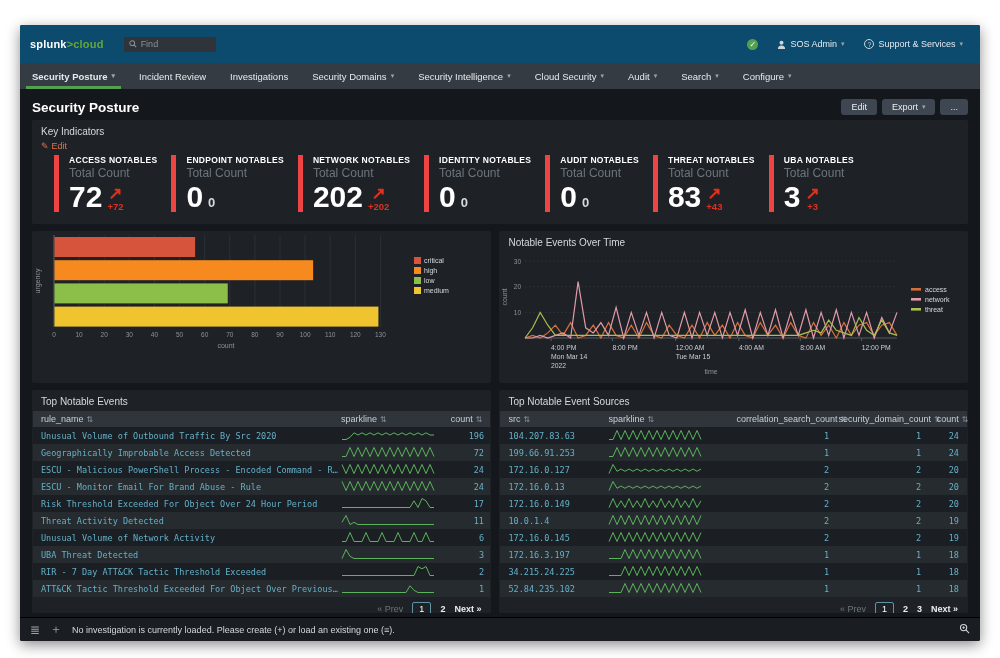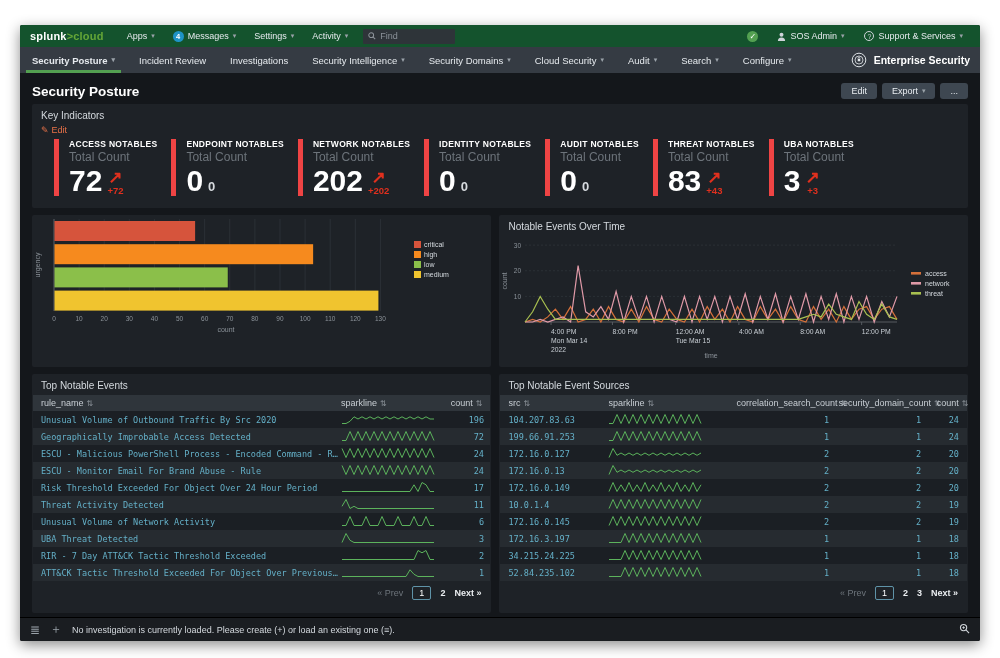--- a/index.html
+++ b/index.html
@@ -1,21 +1,21 @@
 <!DOCTYPE html>
 <html><head>
 <meta charset="utf-8">
 <style>
   * { margin:0; padding:0; box-sizing:border-box; }
   html,body { width:1000px; height:658px; background:#ffffff; font-family:"Liberation Sans", sans-serif; }
   .app { position:absolute; left:20px; top:25px; width:960px; height:616px; background:#14171b;
          box-shadow:0 4px 14px rgba(0,0,0,.45); border-radius:2px; overflow:hidden; display:flex; flex-direction:column; }
 
   
-  .topbar { height:22px; background:#14532d; display:flex; align-items:center; color:#cfd4d9; font-size:9px; flex:0 0 auto; }
+  .topbar { height:38px; background:#0c4a6e; display:flex; align-items:center; color:#cfd4d9; font-size:9px; flex:0 0 auto; }
   .brand { font-weight:bold; font-size:11px; margin:0 14px 0 10px; letter-spacing:.2px; }
   .brand .w { color:#ffffff; } .brand .g { color:#65a637; }
   .tmenu { display:flex; align-items:center; gap:4px; padding:0 9px; height:100%; cursor:pointer; color:#e6eaee; }
   .badge { background:#1e93c6; color:#fff; border-radius:50%; width:11px; height:11px; font-size:7.5px;
            display:flex; align-items:center; justify-content:center; font-weight:bold; }
   .caret { font-size:7px; color:#9aa2a9; }
   .findbox { background:#2e3439; height:15px; width:92px; display:flex; align-items:center; gap:4px;
              padding:0 5px; margin-left:6px; border-radius:1px; color:#8b9299; }
   .topbar-right { margin-left:auto; display:flex; align-items:center; gap:2px; padding-right:8px; }
   .okdot { width:11px; height:11px; border-radius:50%; background:#53a051; color:#fff; font-size:8px;
@@ -83,39 +83,20 @@
 </style>
 </head>
 <body>
 
 <div class="app">
 
   <div class="topbar">
     <div class="brand">
       <span class="w">splunk</span><span class="g">&gt;</span><span class="g">cloud</span>
     </div>
-    <div id="topbar-menus" style="display:flex;height:100%;">
-        <div class="tmenu">
-          <span>Apps</span>
-          <span class="caret">▾</span>
-        </div>
-        <div class="tmenu">
-          <span class="badge">4</span>
-          <span>Messages</span>
-          <span class="caret">▾</span>
-        </div>
-        <div class="tmenu">
-          <span>Settings</span>
-          <span class="caret">▾</span>
-        </div>
-        <div class="tmenu">
-          <span>Activity</span>
-          <span class="caret">▾</span>
-        </div>
-      </div>
     <div class="findbox">
       <svg width="8" height="8" viewBox="0 0 10 10">
           <circle cx="4" cy="4" r="3" fill="none" stroke="#8b9299" stroke-width="1.3"></circle>
           <line x1="6.2" y1="6.2" x2="9" y2="9" stroke="#8b9299" stroke-width="1.3"></line>
         </svg>
       <span>Find</span>
     </div>
     <div class="topbar-right">
       <div class="okdot">✓</div>
       <div class="tmenu">
@@ -140,53 +121,44 @@
           <span>Security Posture</span>
           <span class="caret">▾</span>
         </div>
         <div class="navitem">
           <span>Incident Review</span>
         </div>
         <div class="navitem">
           <span>Investigations</span>
         </div>
         <div class="navitem">
+          <span>Security Domains</span>
+          <span class="caret">▾</span>
+        </div>
+        <div class="navitem">
           <span>Security Intelligence</span>
           <span class="caret">▾</span>
         </div>
         <div class="navitem">
-          <span>Security Domains</span>
-          <span class="caret">▾</span>
-        </div>
-        <div class="navitem">
           <span>Cloud Security</span>
           <span class="caret">▾</span>
         </div>
         <div class="navitem">
           <span>Audit</span>
           <span class="caret">▾</span>
         </div>
         <div class="navitem">
           <span>Search</span>
           <span class="caret">▾</span>
         </div>
         <div class="navitem">
           <span>Configure</span>
           <span class="caret">▾</span>
         </div>
       </div>
-    <div class="nav-right">
-      <svg width="16" height="16" viewBox="0 0 20 20">
-        <circle cx="10" cy="10" r="8.5" fill="none" stroke="#e6eaee" stroke-width="1.2"></circle>
-        <circle cx="10" cy="10" r="5" fill="none" stroke="#e6eaee" stroke-width="1"></circle>
-        <rect x="8.4" y="8.6" width="3.2" height="3" rx="0.5" fill="#e6eaee"></rect>
-        <path d="M8.9 8.6 v-1 a1.1 1.1 0 0 1 2.2 0 v1" fill="none" stroke="#e6eaee" stroke-width="0.9"></path>
-      </svg>
-      <span>Enterprise Security</span>
-    </div>
   </div>
 
   <div class="content">
 
     <div class="page-header">
       <div class="page-title">Security Posture</div>
       <div class="actions" id="page-actions">
           <button class="btn">Edit</button>
           <button class="btn">Export<span class="caret">▾</span></button>
           <button class="btn">...</button>

